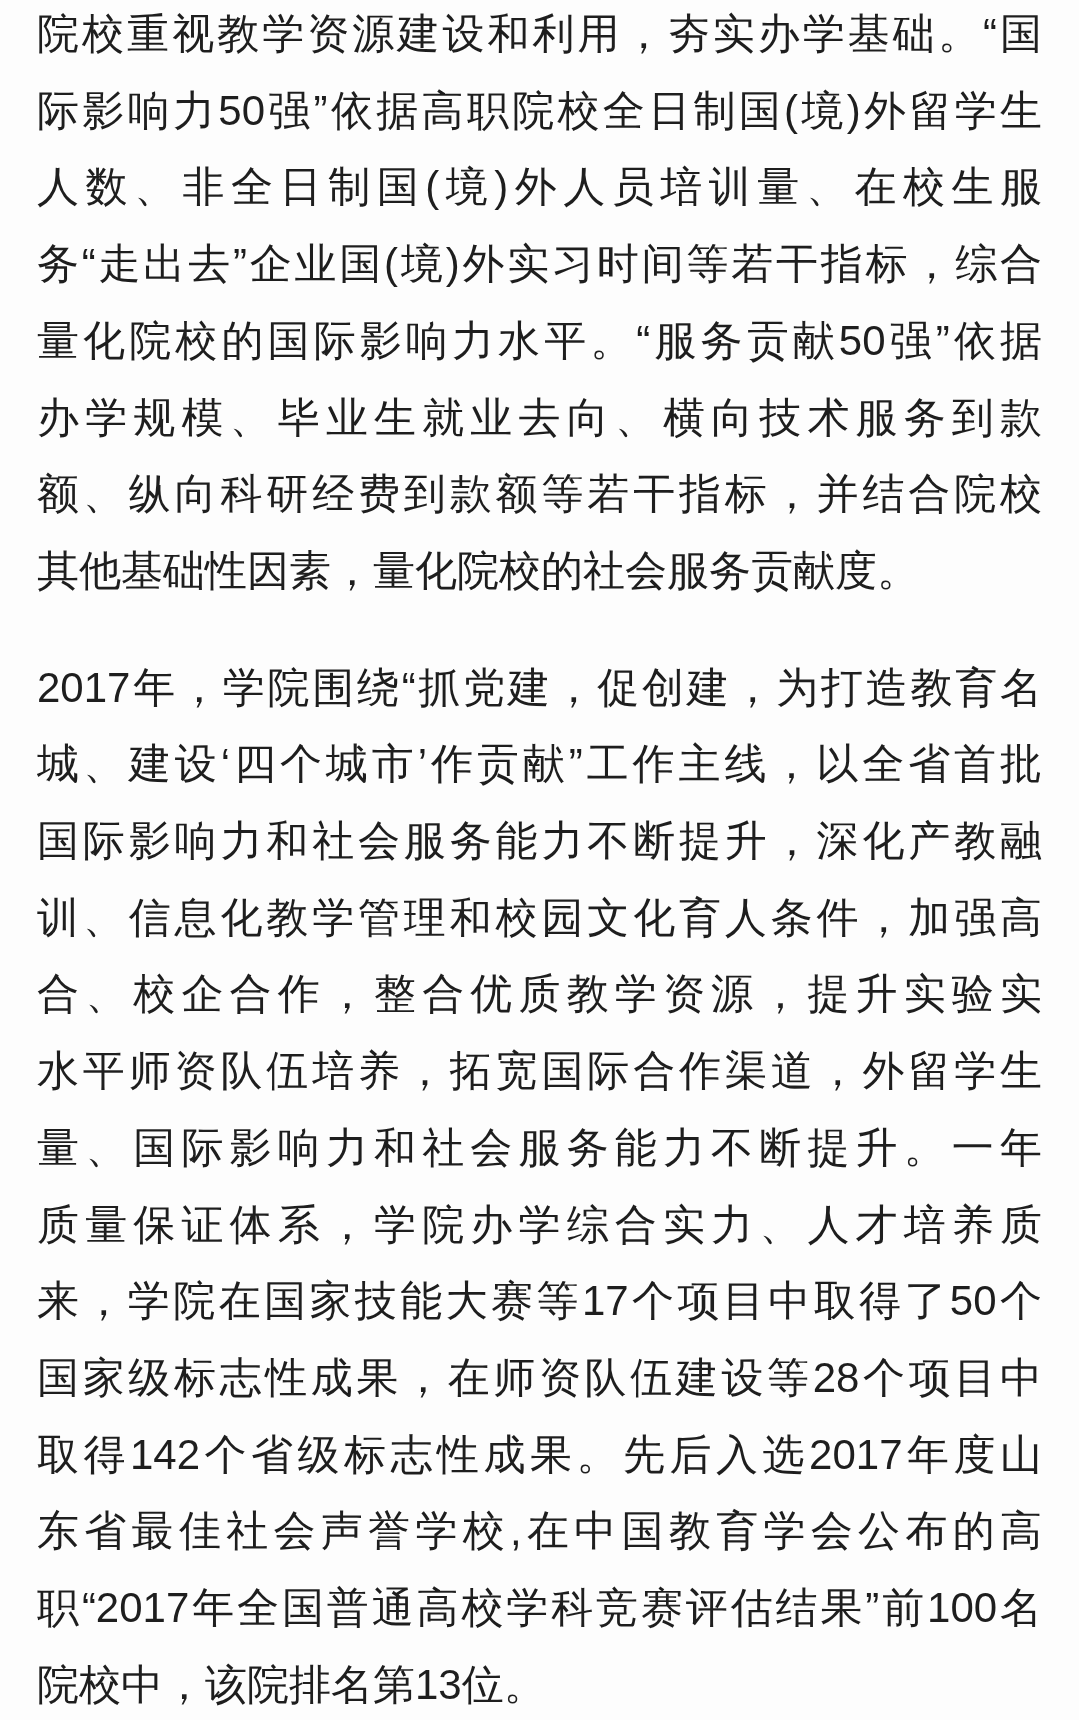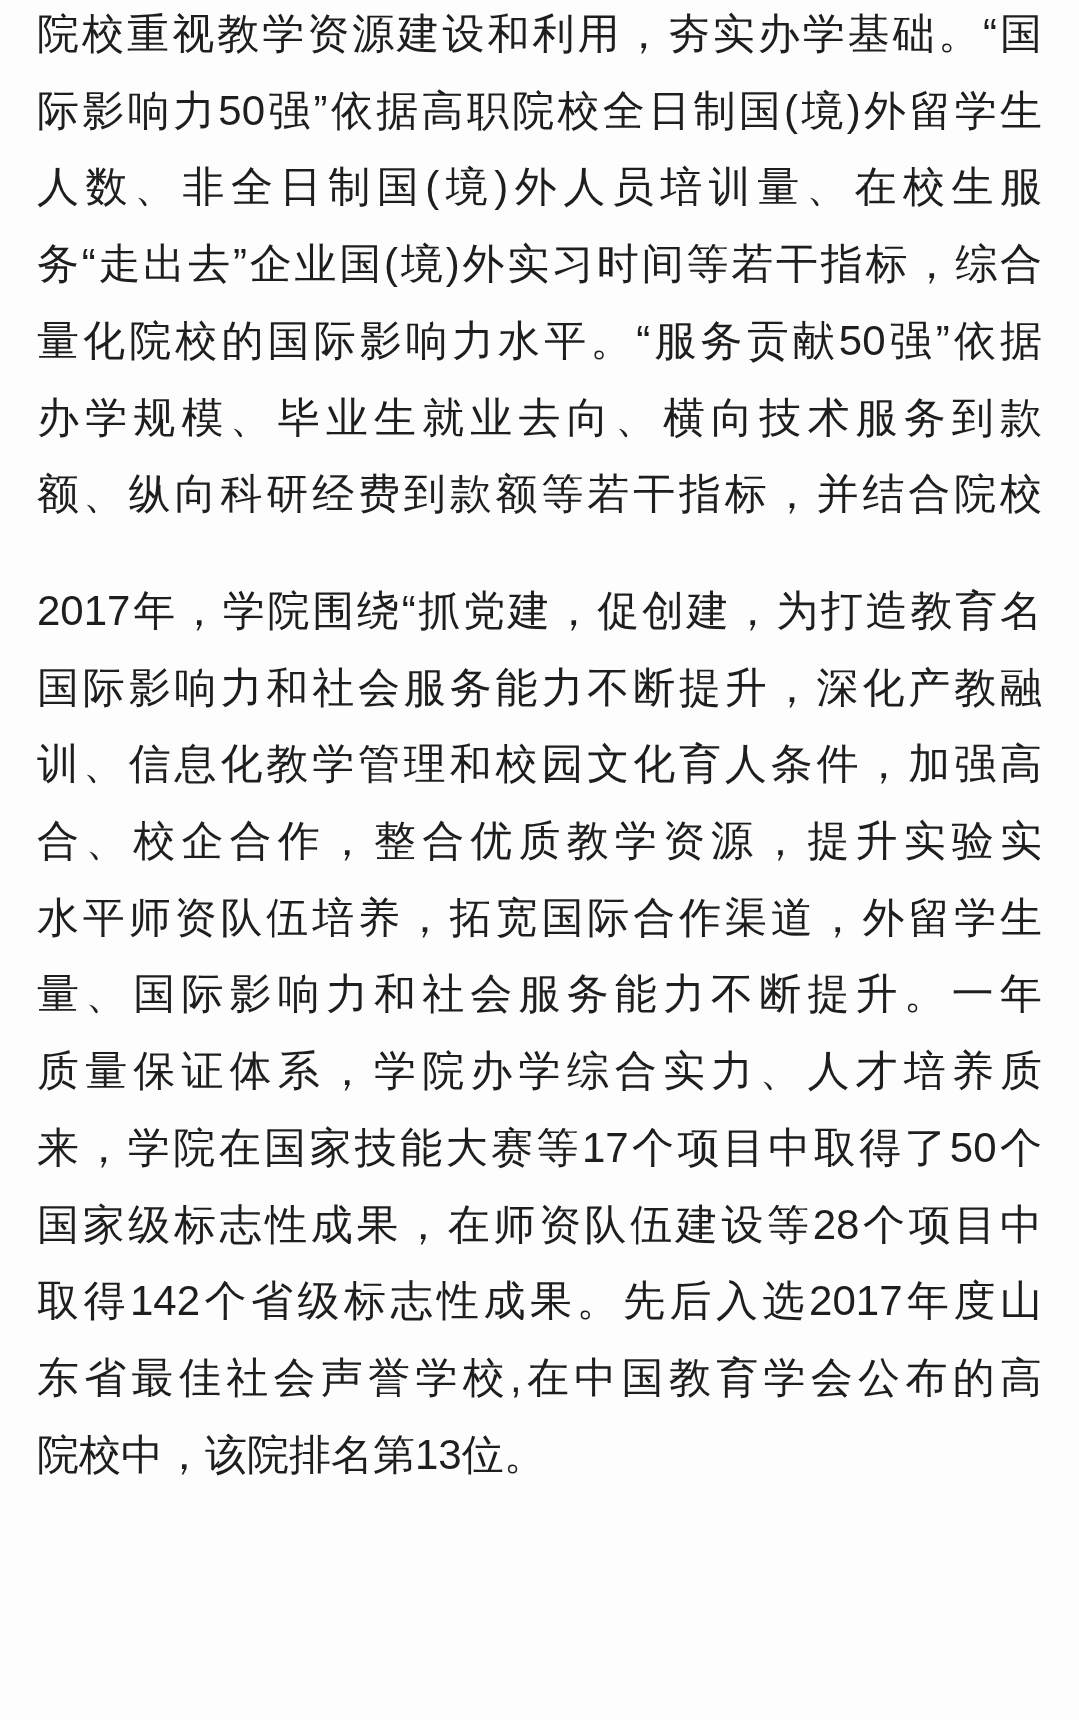--- a/index.html
+++ b/index.html
@@ -44,30 +44,33 @@
 <div class="article">
 
   <div class="para para-first">
     <div class="line">院校重视教学资源建设和利用，夯实办学基础。“国</div>
     <div class="line">际影响力50强”依据高职院校全日制国(境)外留学生</div>
     <div class="line">人数、非全日制国(境)外人员培训量、在校生服</div>
     <div class="line">务“走出去”企业国(境)外实习时间等若干指标，综合</div>
     <div class="line">量化院校的国际影响力水平。“服务贡献50强”依据</div>
     <div class="line">办学规模、毕业生就业去向、横向技术服务到款</div>
     <div class="line">额、纵向科研经费到款额等若干指标，并结合院校</div>
+    <div class="line end">其他基础性因素，量化院校的社会服务贡献度。</div>
   </div>
 
   <div class="para para-gap">
     <div class="line">2017年，学院围绕“抓党建，促创建，为打造教育名</div>
+    <div class="line">城、建设‘四个城市’作贡献”工作主线，以全省首批</div>
     <div class="line">国际影响力和社会服务能力不断提升，深化产教融</div>
     <div class="line">训、信息化教学管理和校园文化育人条件，加强高</div>
     <div class="line">合、校企合作，整合优质教学资源，提升实验实</div>
     <div class="line">水平师资队伍培养，拓宽国际合作渠道，外留学生</div>
     <div class="line">量、国际影响力和社会服务能力不断提升。一年</div>
     <div class="line">质量保证体系，学院办学综合实力、人才培养质</div>
     <div class="line">来，学院在国家技能大赛等17个项目中取得了50个</div>
     <div class="line">国家级标志性成果，在师资队伍建设等28个项目中</div>
     <div class="line">取得142个省级标志性成果。先后入选2017年度山</div>
     <div class="line">东省最佳社会声誉学校,在中国教育学会公布的高</div>
+    <div class="line">职“2017年全国普通高校学科竞赛评估结果”前100名</div>
     <div class="line end">院校中，该院排名第13位。</div>
   </div>
 
 </div>
 
 </body></html>

